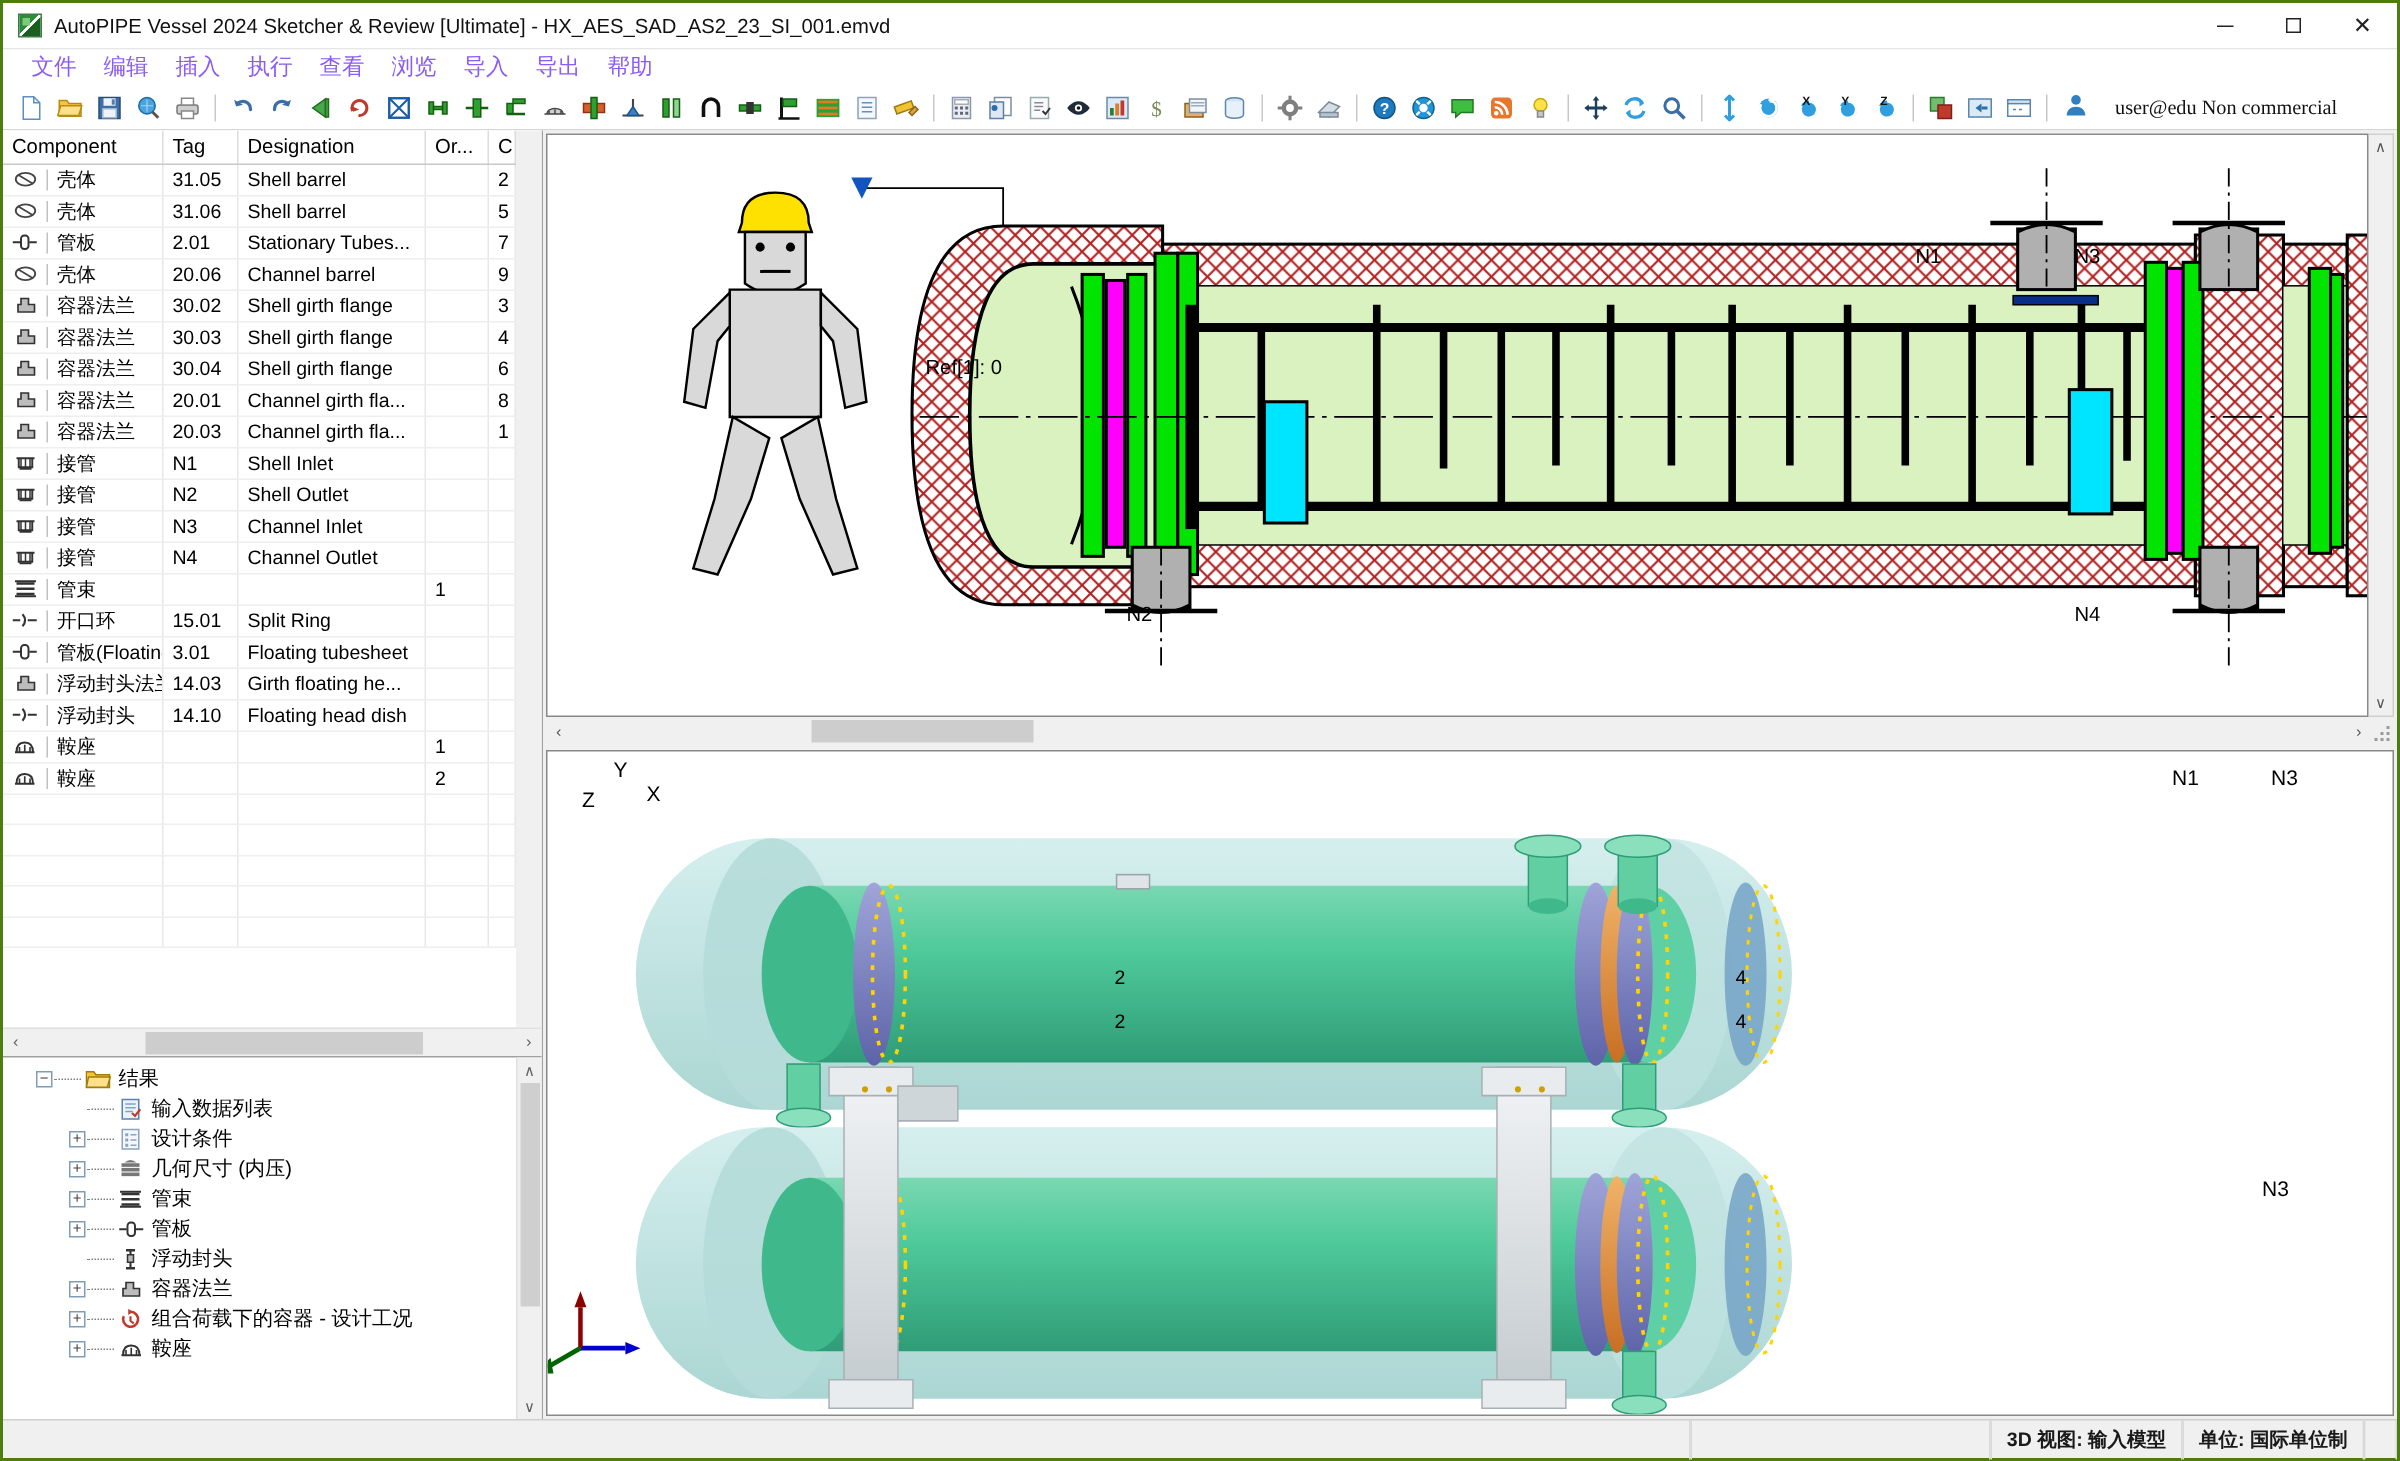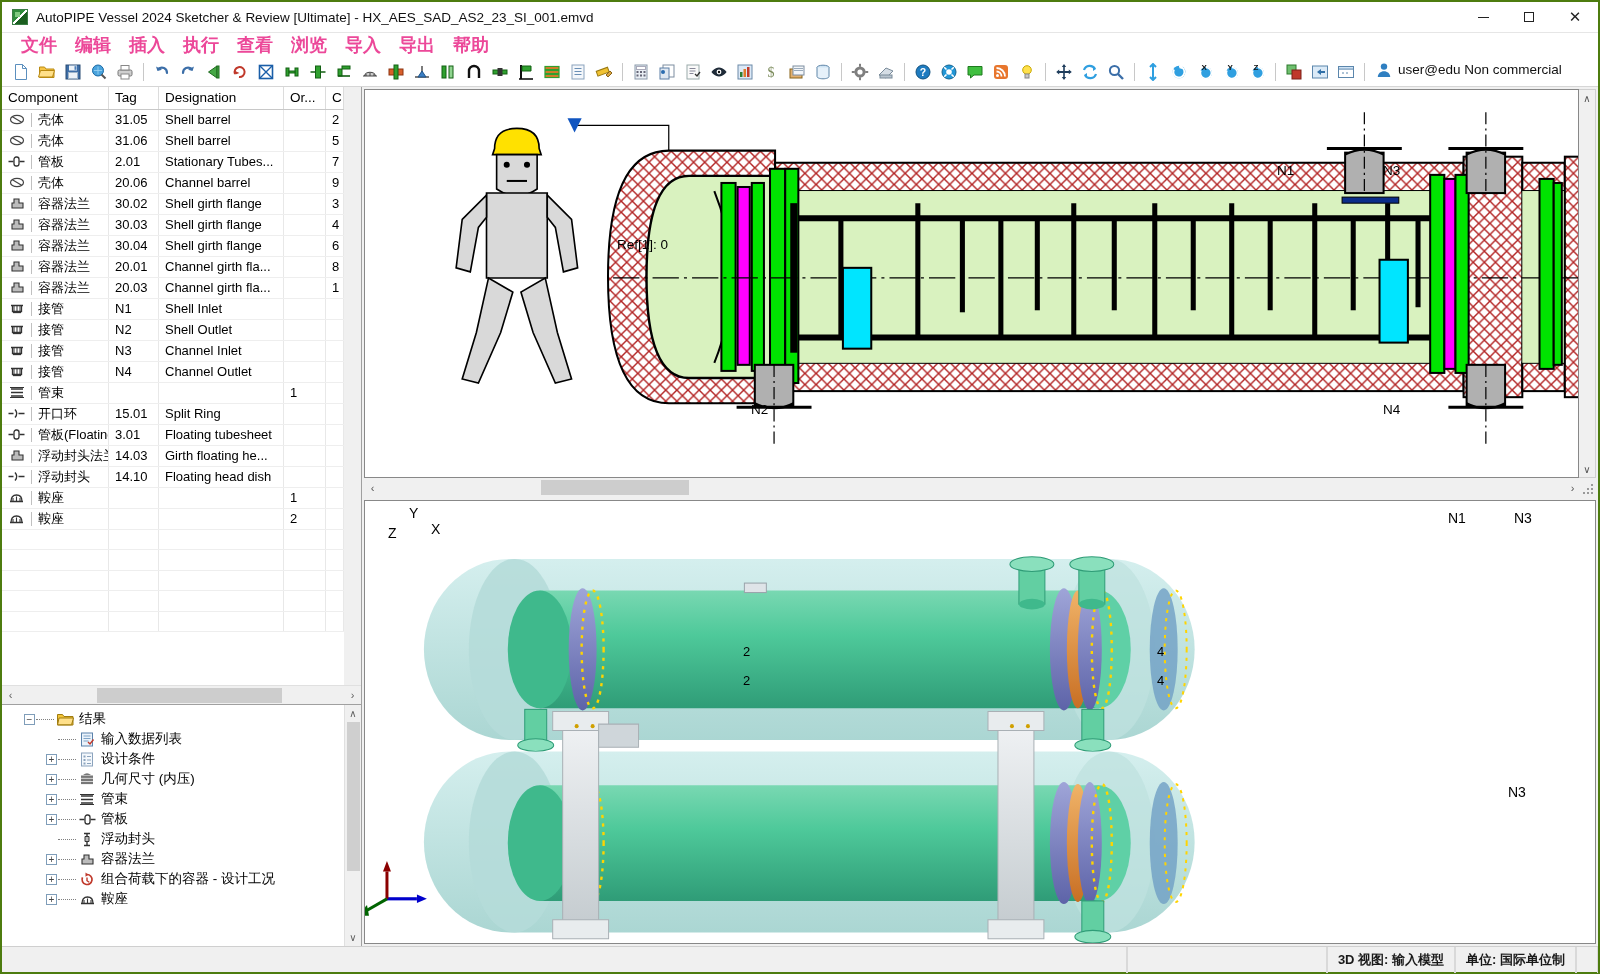--- a/index.html
+++ b/index.html
@@ -44,41 +44,41 @@
   .glyph-close { font-size: 15px; line-height: 1; font-family: "DejaVu Sans", sans-serif; }
 
   
   .menubar {
     height: 24px; flex: 0 0 24px;
     display: flex; align-items: center;
     background: #ffffff; padding-left: 10px;
     border-bottom: 1px solid #ffffff;
   }
   .menu-item {
-    padding: 2px 9px; font-size: 18px; color: #ec4899; cursor: default; font-weight: bold;
+    padding: 2px 9px; font-size: 15px; color: #8b5cf6; cursor: default;
   }
 
   
   .toolbar {
     height: 30px; flex: 0 0 30px;
     display: flex; align-items: center;
     background: #ffffff;
     border-bottom: 1px solid #d6d6d6;
     padding-left: 6px;
   }
   .tb {
     width: 24px; height: 24px; margin: 0 1px;
     display: flex; align-items: center; justify-content: center;
     position: relative; flex: 0 0 24px;
   }
   .tb svg { display: block; }
   .sep { width: 1px; height: 18px; background: #c8c8c8; margin: 0 5px; flex: 0 0 1px; }
   .user {
-    display: flex; align-items: flex-start; margin-left: 6px; gap: 6px;
-    font-size: 13.5px; color: #111; white-space: nowrap;
+    display: flex; align-items: center; margin-left: 6px; gap: 18px;
+    font-size: 13.5px; color: #111; white-space: nowrap; font-family: Liberation Serif, serif;
   }
 
   
   .bodysplit { flex: 1 1 auto; display: flex; min-height: 0; background: #f0f0f0; }
 
   
   .leftpanel {
     width: 360px; flex: 0 0 360px;
     display: flex; flex-direction: column;
     background: #ffffff;

